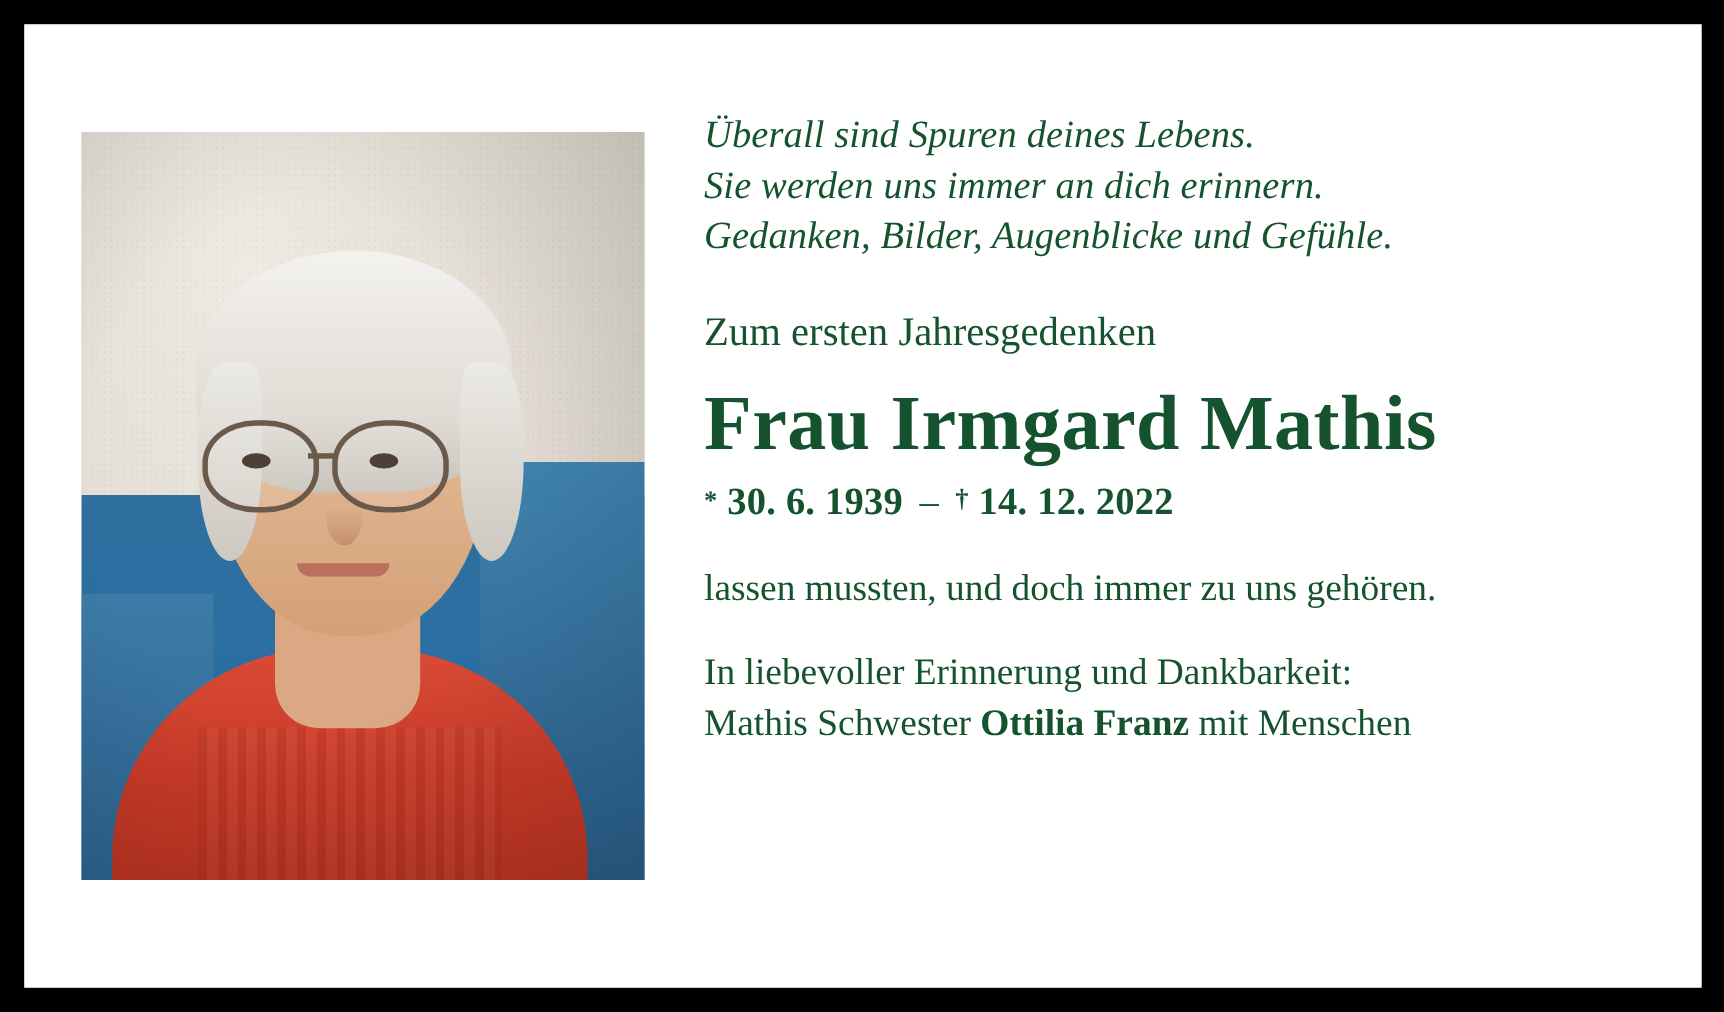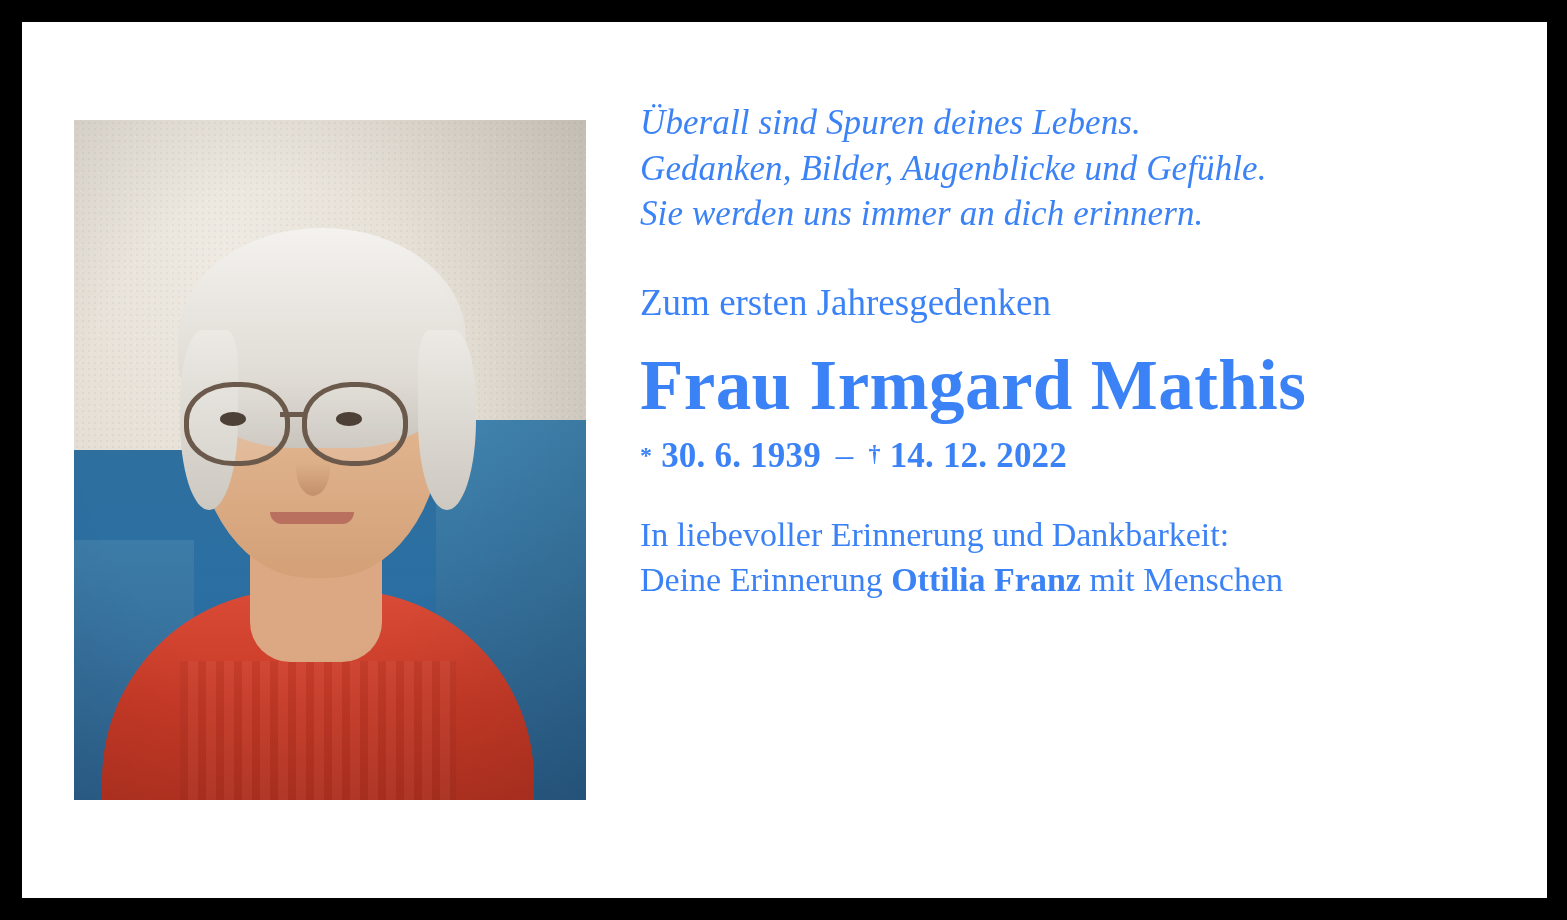--- a/index.html
+++ b/index.html
@@ -205,21 +205,21 @@
     position: absolute;
     inset: 0;
     background: radial-gradient(ellipse at 40% 45%, rgba(0,0,0,0) 45%, rgba(0,0,0,0.14) 100%);
   }
 
   
   .text-col {
     flex: 1 1 auto;
     padding: 78px 60px 0 58px;
     box-sizing: border-box;
-    color: #3b82f6;
+    color: #14532d;
   }
 
   .verse {
     font-style: italic;
     font-size: 35px;
     line-height: 1.30;
     margin: 0 0 44px 0;
     letter-spacing: .1px;
   }
   .verse div { white-space: nowrap; }
@@ -310,42 +310,43 @@
         <div class="ph-nose"></div>
         <div class="ph-mouth"></div>
         <div class="ph-shade"></div>
       </div>
     </div>
 
     <div class="text-col">
 
       <div class="verse">
         <div>Überall sind Spuren deines Lebens.</div>
+        <div>Sie werden uns immer an dich erinnern.</div>
         <div>Gedanken, Bilder, Augenblicke und Gefühle.</div>
-        <div>Sie werden uns immer an dich erinnern.</div>
       </div>
 
       <div class="occasion">Zum ersten Jahresgedenken</div>
 
       <div class="name">Frau Irmgard Mathis</div>
 
       <div class="dates">
         <span class="sym">*</span>
         <span>30. 6. 1939</span>
         <span class="dash">–</span>
         <span class="dagger">†</span>
         <span>14. 12. 2022</span>
       </div>
 
       <div class="para">
+        <div>lassen mussten, und doch immer zu uns gehören.</div>
       </div>
 
       <div class="closing">
         <div>In liebevoller Erinnerung und Dankbarkeit:</div>
         <div>
-          <span>Deine Erinnerung </span><b>Ottilia Franz</b><span> mit Menschen</span>
+          <span>Mathis Schwester </span><b>Ottilia Franz</b><span> mit Menschen</span>
         </div>
       </div>
 
 
     </div>
   </div>
 </div>
 
 </body></html>

